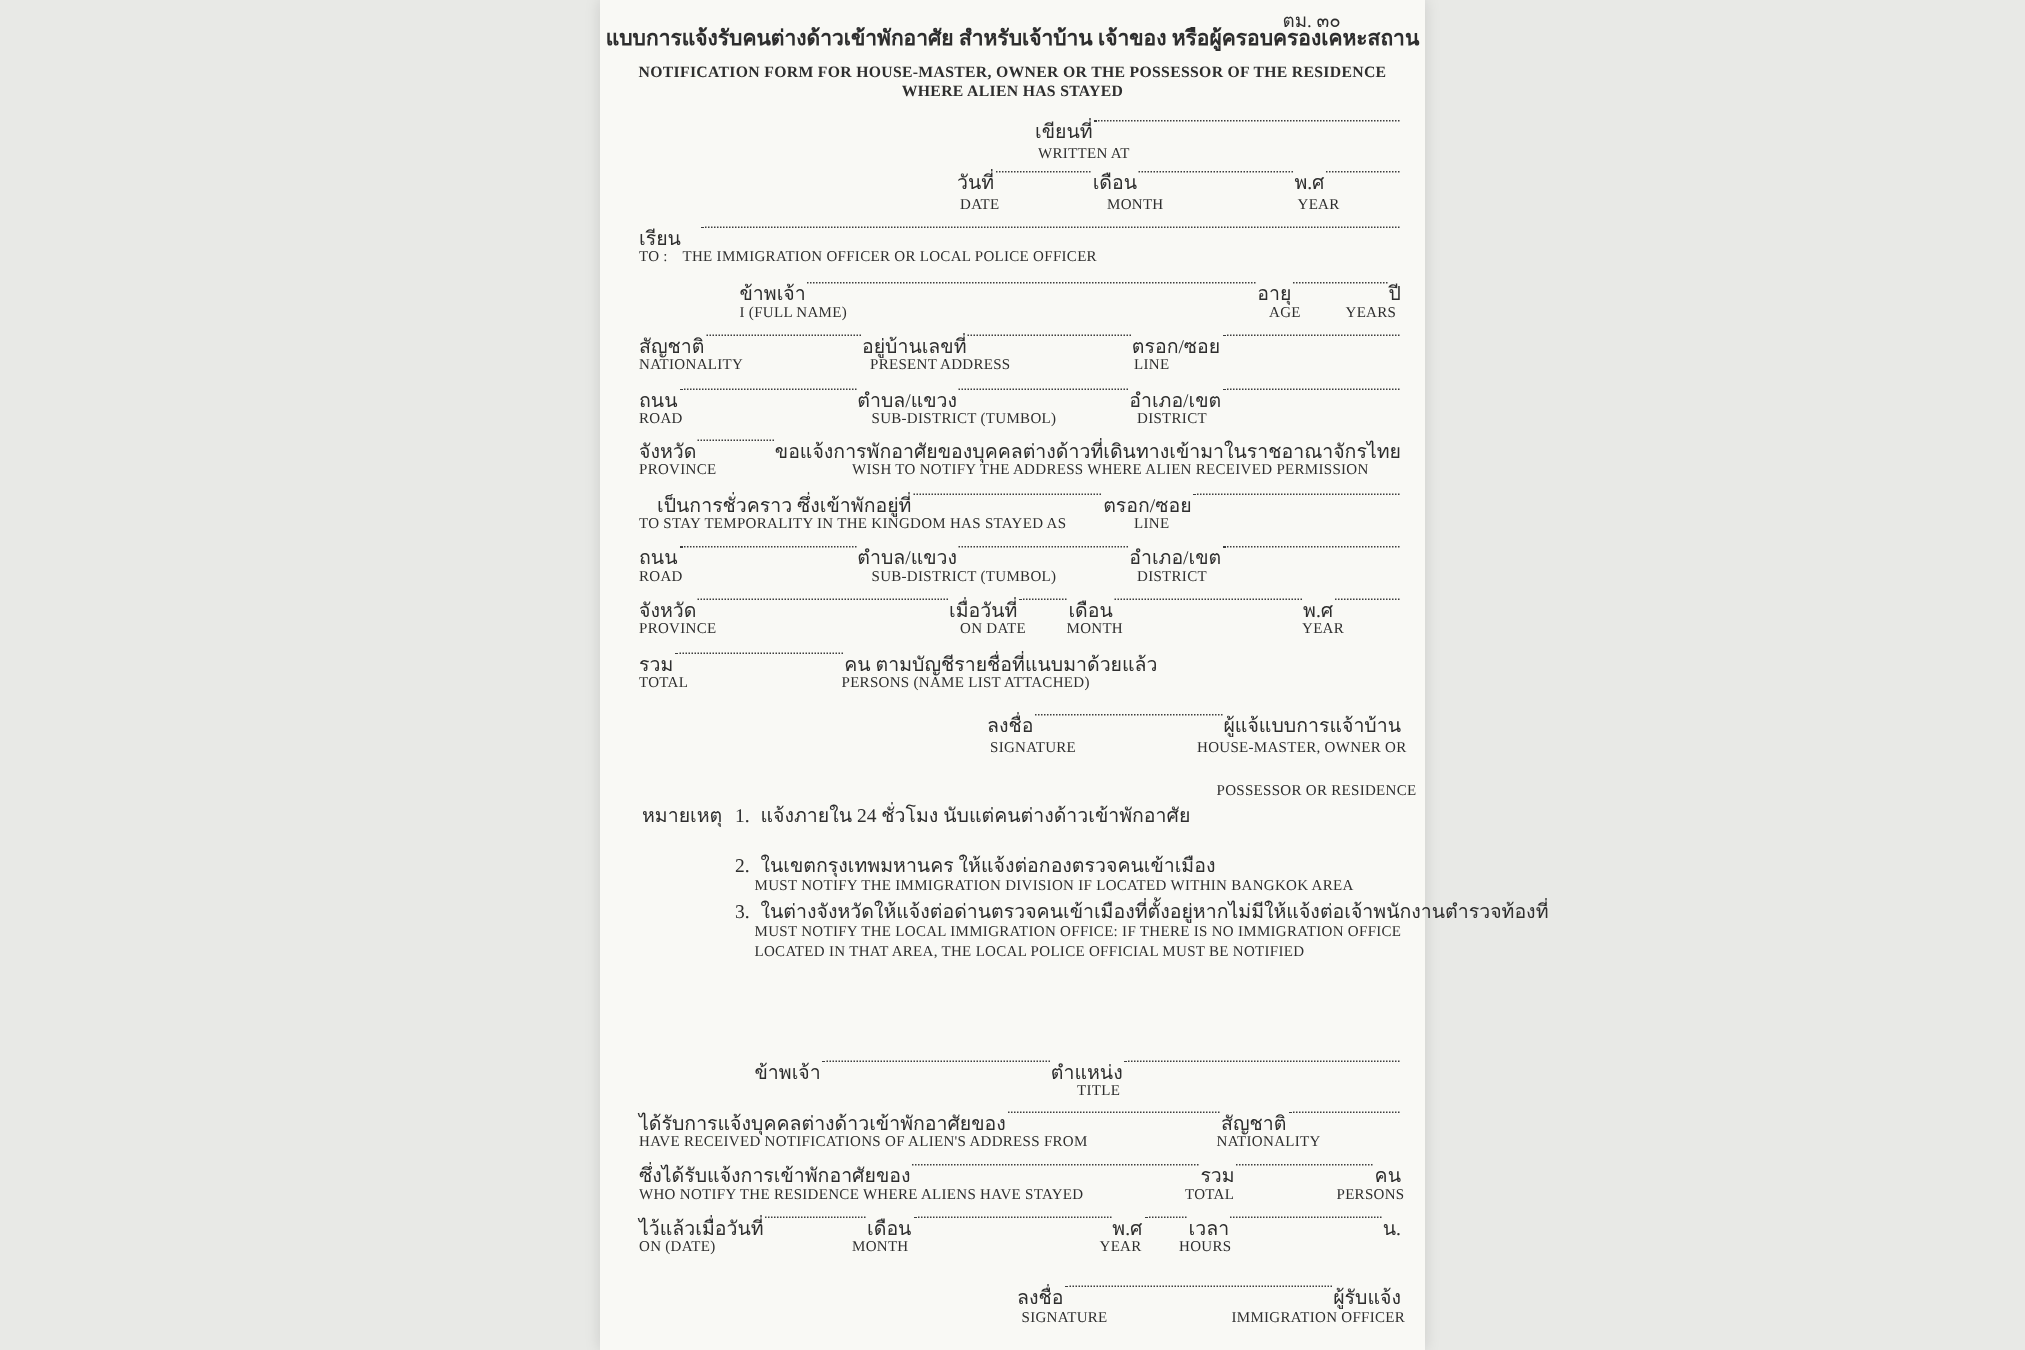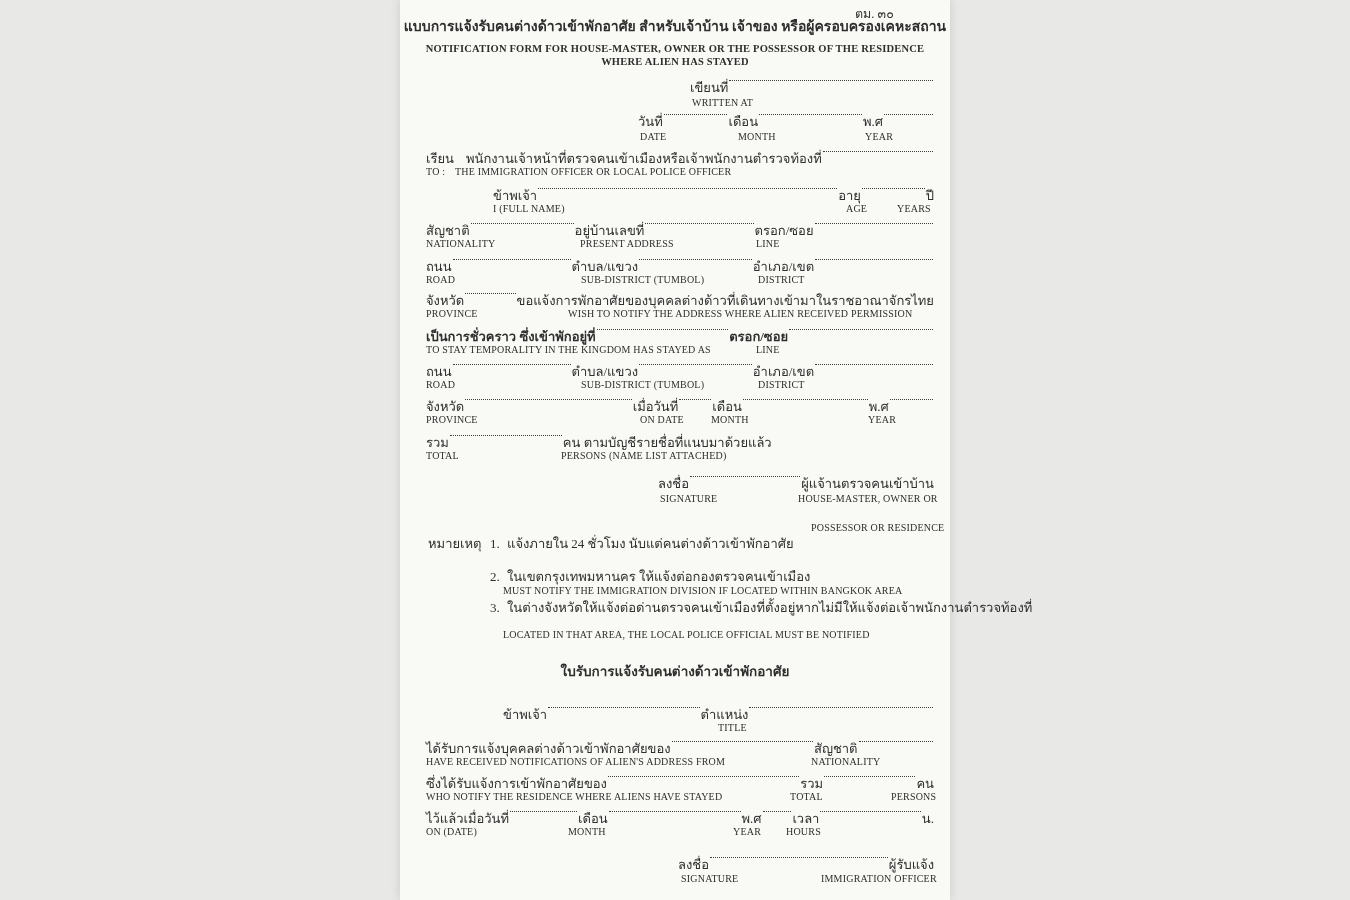--- a/index.html
+++ b/index.html
@@ -45,21 +45,20 @@
     <span class="d" style="flex:2.1 1 0;"></span>
     <span>พ.ศ</span>
     <span class="d" style="flex:1 1 0;"></span>
   </div>
   <div class="e" style="left:240px;top:131px;">DATE</div>
   <div class="e" style="left:338px;top:131px;">MONTH</div>
   <div class="e" style="left:465px;top:131px;">YEAR</div>
 
   <div class="row" style="left:26px;right:16px;top:151px;">
     <span style="margin-right:12px;">เรียน</span>
-    <span>พนักงานเจ้าหน้าที่ตรวจคนเข้าเมืองหรือเจ้าพนักงานตำรวจท้องที่</span>
     <span class="d" style="flex:1 1 0;"></span>
   </div>
   <div class="e" style="left:26px;top:166px;">TO :</div>
   <div class="e" style="left:55px;top:166px;">THE IMMIGRATION OFFICER OR LOCAL POLICE OFFICER</div>
 
   <div class="row" style="left:93px;right:16px;top:188px;">
     <span>ข้าพเจ้า</span>
     <span class="d" style="flex:5 1 0;"></span>
     <span>อายุ</span>
     <span class="d" style="flex:1.05 1 0;"></span>
@@ -94,21 +93,21 @@
   <div class="e" style="left:358px;top:274px;">DISTRICT</div>
 
   <div class="row" style="left:26px;right:16px;top:293px;">
     <span>จังหวัด</span>
     <span class="d" style="flex:1 1 0;"></span>
     <span>ขอแจ้งการพักอาศัยของบุคคลต่างด้าวที่เดินทางเข้ามาในราชอาณาจักรไทย</span>
   </div>
   <div class="e" style="left:26px;top:308px;">PROVINCE</div>
   <div class="e" style="left:168px;top:308px;">WISH TO NOTIFY THE ADDRESS WHERE ALIEN RECEIVED PERMISSION</div>
 
-  <div class="row" style="left:26px;right:16px;top:329px;font-weight:bold;">
+  <div class="row" style="left:38px;right:16px;top:329px;">
     <span>เป็นการชั่วคราว ซึ่งเข้าพักอยู่ที่</span>
     <span class="d" style="flex:1.6 1 0;"></span>
     <span>ตรอก/ซอย</span>
     <span class="d" style="flex:1.75 1 0;"></span>
   </div>
   <div class="e" style="left:26px;top:344px;">TO STAY TEMPORALITY IN THE KINGDOM HAS STAYED AS</div>
   <div class="e" style="left:356px;top:344px;">LINE</div>
 
   <div class="row" style="left:26px;right:16px;top:364px;">
     <span>ถนน</span>
@@ -141,21 +140,21 @@
     <span>รวม</span>
     <span class="d" style="flex:0 0 112px;"></span>
     <span>คน ตามบัญชีรายชื่อที่แนบมาด้วยแล้ว</span>
   </div>
   <div class="e" style="left:26px;top:450px;">TOTAL</div>
   <div class="e" style="left:161px;top:450px;">PERSONS (NAME LIST ATTACHED)</div>
 
   <div class="row" style="left:258px;right:16px;top:476px;">
     <span>ลงชื่อ</span>
     <span class="d" style="flex:1 1 0;"></span>
-    <span>ผู้แจ้านตรวจคนเข้าบ้าน</span>
+    <span>ผู้แจ้แบบการแจ้าบ้าน</span>
   </div>
   <div class="e" style="left:260px;top:493px;">SIGNATURE</div>
   <div class="e" style="left:398px;top:493px;">HOUSE-MASTER, OWNER OR</div>
   <div class="e" style="left:411px;top:506px;margin-top:16px;">POSSESSOR OR RESIDENCE</div>
 
   <div class="t" style="left:28px;top:536px;">หมายเหตุ</div>
 
   <div class="t" style="left:90px;top:536px;">
     <span>1.</span>
     <span style="margin-left:4px;">แจ้งภายใน 24 ชั่วโมง นับแต่คนต่างด้าวเข้าพักอาศัย</span>
@@ -164,23 +163,23 @@
   <div class="t" style="left:90px;top:569px;">
     <span>2.</span>
     <span style="margin-left:4px;">ในเขตกรุงเทพมหานคร ให้แจ้งต่อกองตรวจคนเข้าเมือง</span>
   </div>
   <div class="e" style="left:103px;top:585px;">MUST NOTIFY THE IMMIGRATION DIVISION IF LOCATED WITHIN BANGKOK AREA</div>
 
   <div class="t" style="left:90px;top:600px;">
     <span>3.</span>
     <span style="margin-left:4px;">ในต่างจังหวัดให้แจ้งต่อด่านตรวจคนเข้าเมืองที่ตั้งอยู่หากไม่มีให้แจ้งต่อเจ้าพนักงานตำรวจท้องที่</span>
   </div>
+  <div class="e" style="left:103px;top:616px;">MUST NOTIFY THE LOCAL IMMIGRATION OFFICE: IF THERE IS NO IMMIGRATION OFFICE</div>
   <div class="e" style="left:103px;top:629px;">LOCATED IN THAT AREA, THE LOCAL POLICE OFFICIAL MUST BE NOTIFIED</div>
 
-  <div class="t ctr b" style="top:664px;font-size:13.5px;">ใบรับการแจ้งรับคนต่างด้าวเข้าพักอาศัย</div>
 
   <div class="row" style="left:103px;right:16px;top:707px;">
     <span>ข้าพเจ้า</span>
     <span class="d" style="flex:1.65 1 0;"></span>
     <span>ตำแหน่ง</span>
     <span class="d" style="flex:2 1 0;"></span>
   </div>
   <div class="e" style="left:318px;top:722px;">TITLE</div>
 
   <div class="row" style="left:26px;right:16px;top:741px;">

